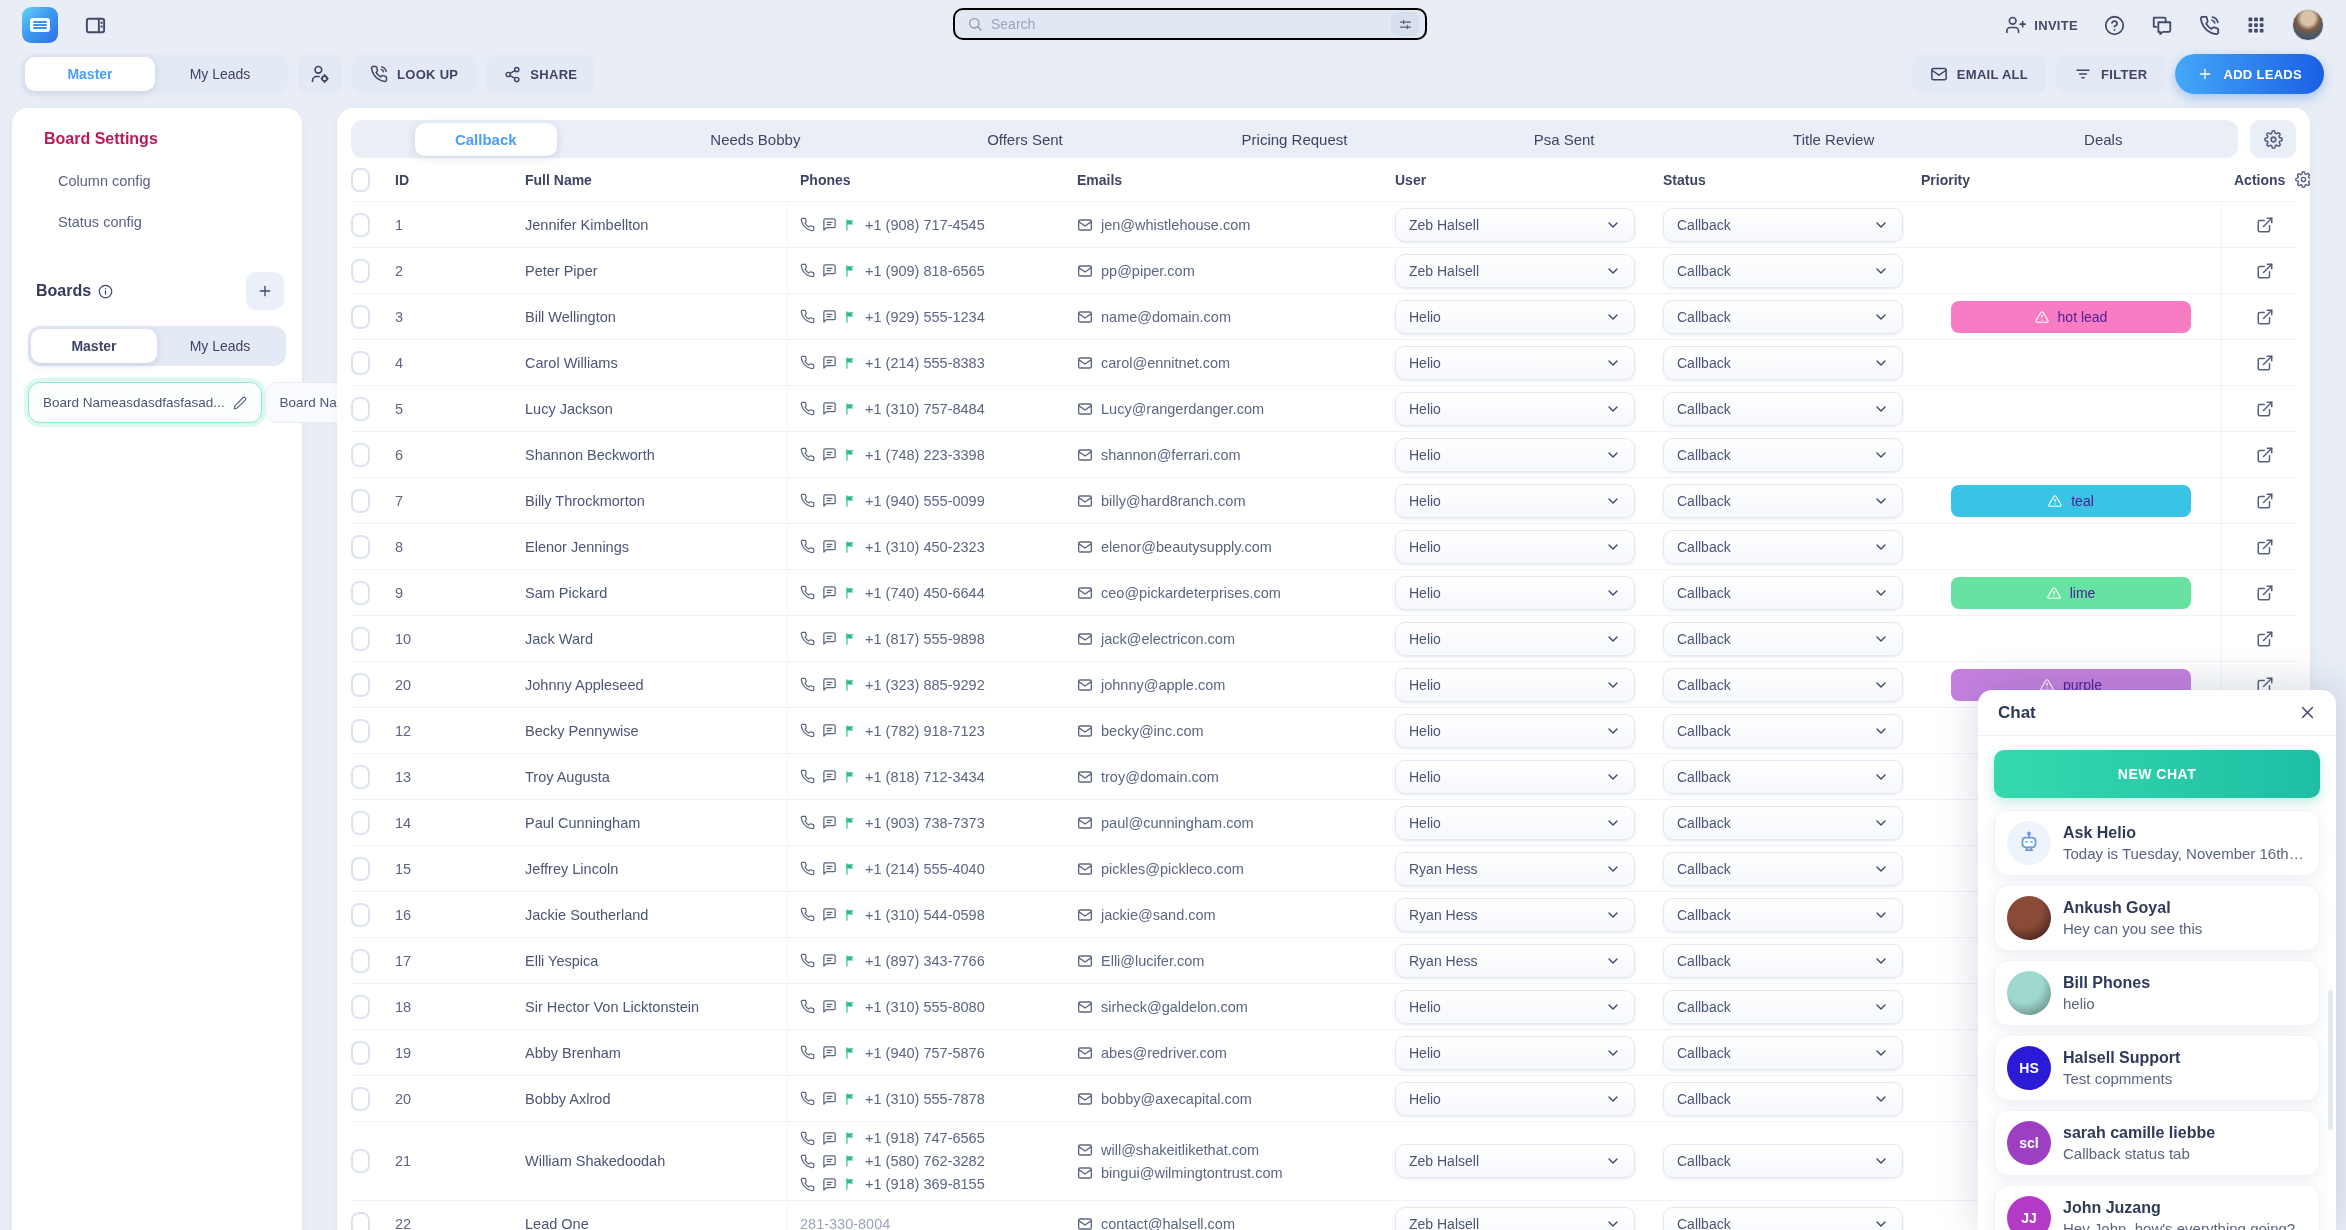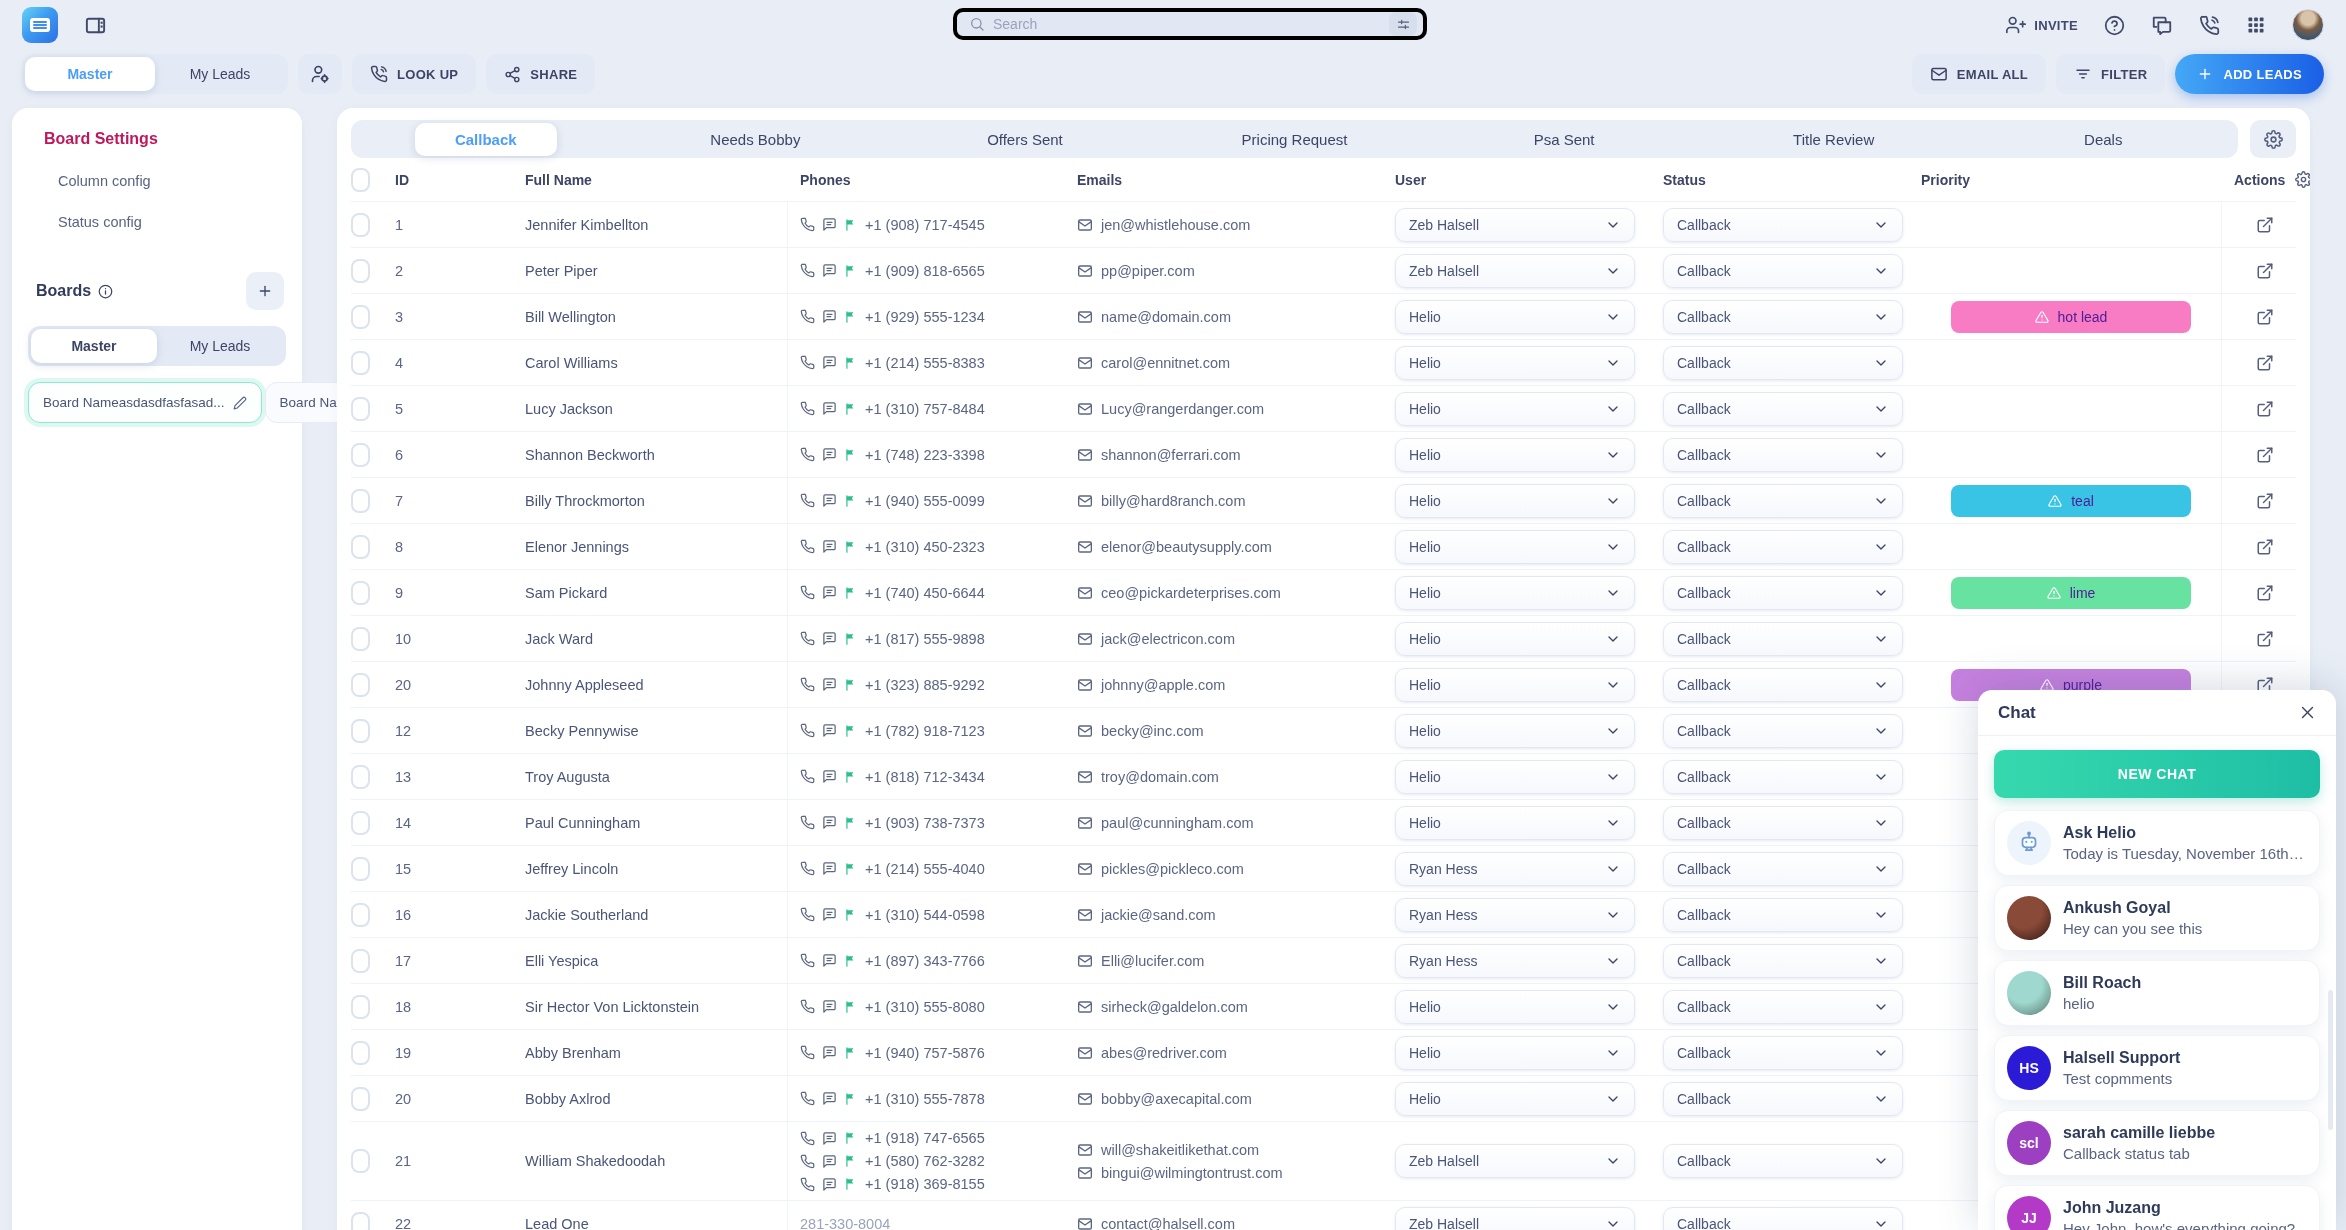--- a/index.html
+++ b/index.html
@@ -18,21 +18,21 @@
   .logo {
     width:36px; height:36px; border-radius:9px; margin-top:4px;
     background:linear-gradient(135deg,#67D4F4 0%,#3D9BF0 45%,#2E6FE6 100%);
     display:flex; align-items:center; justify-content:center;
   }
   .logo-lines { width:20px; height:14px; background:#fff; border-radius:3px; display:flex; flex-direction:column; justify-content:space-evenly; padding:2px 3px; }
   .logo-lines i { height:2px; background:#3F8FEE; border-radius:1px; }
   .panel-btn { margin-left:26px; margin-top:4px; color:#414A6B; }
   .search-wrap {
     position:absolute; left:953px; top:8px; width:474px; height:32px;
-    background:#E2E8F3; border:4px solid #000000; border-radius:10px;
+    background:#E2E8F3; border:2px solid #000000; border-radius:10px;
     display:flex; align-items:center; padding:0 6px 0 12px; color:#8A93AC;
   }
   .search-wrap input { flex:1; border:none; outline:none; background:transparent; font-size:14px; color:#4A5578; margin-left:8px; font-family:inherit; }
   .search-wrap input::placeholder { color:#9AA3BC; }
   .search-adjust { width:28px; height:24px; border-radius:7px; background:#D8DFEC; color:#55607F; display:flex; align-items:center; justify-content:center; }
   .top-right { margin-left:auto; display:flex; align-items:center; gap:26px; color:#414A6B; margin-top:4px; }
   .invite { display:flex; align-items:center; gap:8px; font-weight:bold; font-size:13px; letter-spacing:.3px; }
   .avatar-top {
     width:32px; height:32px; border-radius:50%;
     background:radial-gradient(circle at 50% 28%, #D9C3A9 0 26%, #7A5B44 45%, #44586B 72%, #2E3B49 100%);
@@ -1773,21 +1773,21 @@
       <div class="chat-item">
         <div class="chat-av" style="background: radial-gradient(circle at 38% 30%, rgb(138, 74, 56) 0px, rgb(138, 74, 56) 45%, rgb(46, 23, 19) 100%);"></div>
         <div class="chat-texts">
           <div class="chat-name">Ankush Goyal</div>
           <div class="chat-preview">Hey can you see this</div>
         </div>
       </div>
       <div class="chat-item">
         <div class="chat-av" style="background: radial-gradient(circle at 38% 30%, rgb(159, 216, 206) 0px, rgb(159, 216, 206) 45%, rgb(85, 117, 109) 100%);"></div>
         <div class="chat-texts">
-          <div class="chat-name">Bill Roach</div>
+          <div class="chat-name">Bill Phones</div>
           <div class="chat-preview">helio</div>
         </div>
       </div>
       <div class="chat-item">
         <div class="chat-av" style="background: rgb(43, 27, 214);">HS</div>
         <div class="chat-texts">
           <div class="chat-name">Halsell Support</div>
           <div class="chat-preview">Test copmments</div>
         </div>
       </div>

